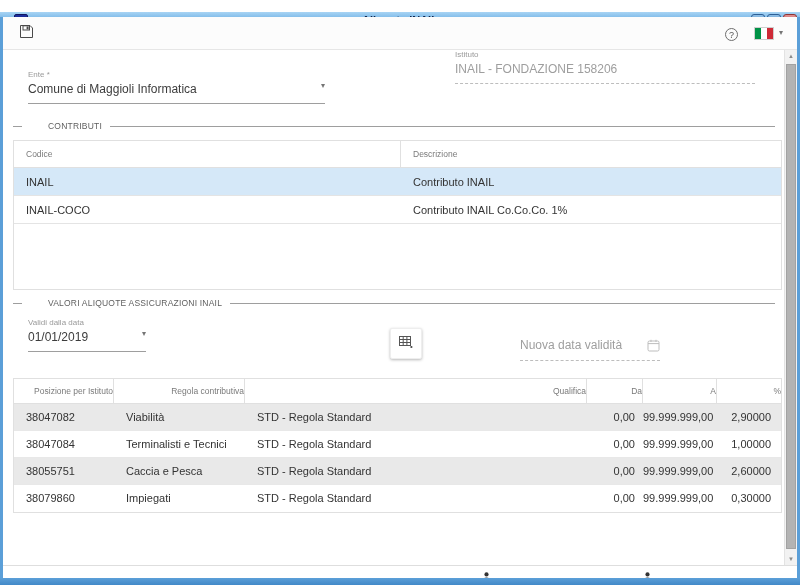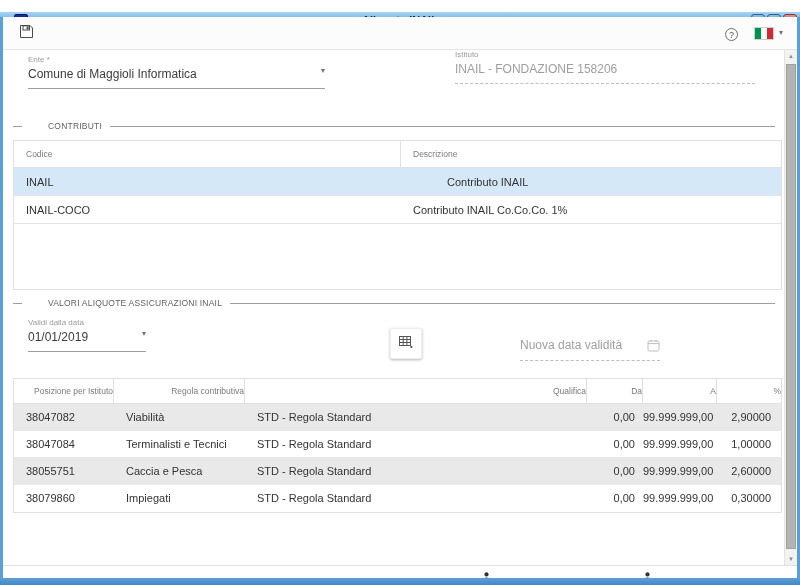--- a/index.html
+++ b/index.html
@@ -38,21 +38,21 @@
   
   .content { position:absolute; left:3px; top:50px; width:794px; height:515px; background:#fff; }
 
   .field { position:absolute; }
   .flabel { font-size:8px; color:#9a9a9a; margin-bottom:3px; }
   .fvalue-row { display:flex; justify-content:space-between;
     padding-bottom:7px; border-bottom:1px solid #9e9e9e; }
   .fvalue { font-size:12px; color:#3c3c3c; }
   .field.disabled .fvalue-row { border-bottom:1px dashed #bdbdbd; }
   .field.disabled .fvalue { color:#9e9e9e; }
-  .field.ente { left:25px; top:5px; width:297px; }
+  .field.ente { left:25px; top:20px; width:297px; }
   .field.istituto { left:452px; top:0; width:300px; }
   .field.validi { left:25px; top:268px; width:118px; }
   .field.nuova { left:517px; top:288px; width:140px; }
   .field.nuova .fvalue-row { padding-bottom:4px; }
 
   .legend { position:absolute; left:10px; width:762px; display:flex; align-items:center; }
   .legend .dash { height:1px; background:#9e9e9e; }
   .legend .dash.short { width:9px; margin-right:6px; }
   .legend .dash.long { flex:1; margin-left:8px; }
   .legend-text { font-size:8.5px; font-weight:normal; color:#5f5f5f; letter-spacing:.2px;margin-left:20px; }
@@ -61,21 +61,21 @@
   
   .table1 { position:absolute; left:10px; top:90px; width:769px; height:150px;
     border:1px solid #e0e0e0; background:#fff; }
   .t1-header { display:grid; grid-template-columns:387px 1fr; height:27px;
     border-bottom:1px solid #e0e0e0; }
   .t1h { font-size:8.5px; color:#7a7a7a; line-height:27px; padding-left:12px;
     border-right:1px solid #e0e0e0; }
   .t1h.last { border-right:none; }
   .t1-row { display:grid; grid-template-columns:387px 1fr; height:28px;
     border-bottom:1px solid #e4e4e4; cursor:pointer; }
-  .t1-row.selected { background:#d5e8f8;gap:34px; }
+  .t1-row.selected { background:#d5e8f8; }
   .t1c { font-size:11px; color:#333; line-height:28px; padding-left:12px;
     white-space:nowrap; overflow:hidden; }
 
   
   .grid-btn { position:absolute; left:387px; top:278px; width:32px; height:31px; background:#fff;
     border:1px solid #eee; border-radius:2px; box-shadow:0 1px 3px rgba(0,0,0,.28);
     cursor:pointer; display:flex; align-items:center; justify-content:center; }
 
   
   .table2 { position:absolute; left:10px; top:328px; width:769px;

